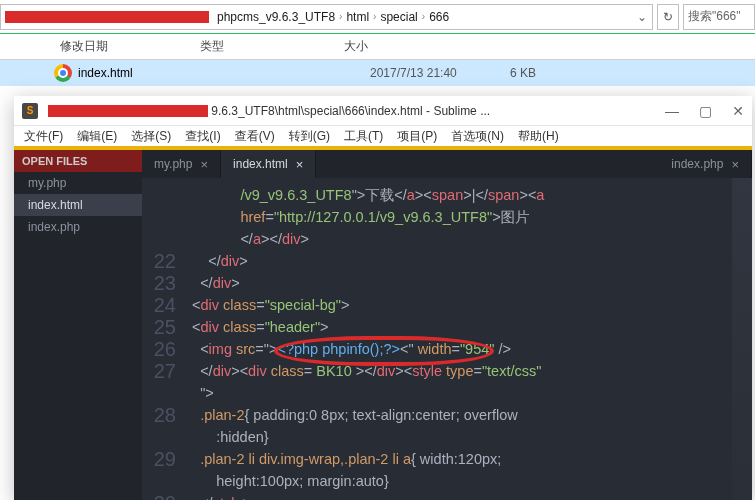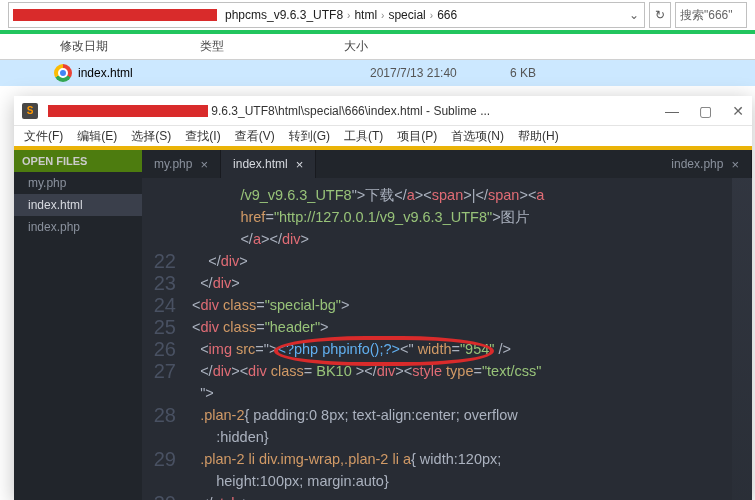--- a/index.html
+++ b/index.html
@@ -1,19 +1,19 @@
 <!DOCTYPE html>
 <html><head>
 <meta charset="utf-8">
 <style>
 * { margin:0; padding:0; box-sizing:border-box; font-family:"Segoe UI","Microsoft YaHei",sans-serif; }
 body { background:#fff; font-size:12px; }
 
 
-.explorer-addr { display:flex; align-items:center; height:34px; border-bottom:4px solid #22c55e; padding:2px 8px; gap:4px; }
+.explorer-addr { display:flex; align-items:center; height:34px; border-bottom:1px solid #22c55e; padding:2px 0; gap:4px; }
 .addr-box { flex:1; display:flex; align-items:center; height:26px; border:1px solid #c0c0c0; background:#fff; }
 .addr-redact { height:12px; background:#d92b2b; margin:0 4px; flex-shrink:0; }
 .crumb { padding:0 4px; color:#202020; }
 .crumb-sep { color:#888; font-size:10px; }
 .addr-dropdown { width:20px; display:flex; align-items:center; justify-content:center; color:#666; }
 .refresh-btn { width:22px; height:26px; border:1px solid #c0c0c0; display:flex; align-items:center; justify-content:center; color:#555; }
 .search-box { width:72px; height:26px; border:1px solid #c0c0c0; padding:0 4px; display:flex; align-items:center; color:#666; }
 
 
 .explorer-cols { display:flex; height:26px; border-bottom:1px solid #d0d0d0; font-size:12px; color:#444; padding-left:54px; }
@@ -39,21 +39,21 @@
 .title-icon { width:16px; height:16px; background:#474747; border-radius:2px; margin-right:8px; display:flex; align-items:center; justify-content:center; color:#ff9800; font-size:10px; font-weight:bold; }
 .title-text { flex:1; white-space:nowrap; overflow:hidden; }
 .title-redact { display:inline-block; width:160px; height:12px; background:#d92b2b; vertical-align:middle; margin-left:2px; }
 .win-btns { display:flex; gap:20px; color:#666; font-size:14px; }
 
 .menubar { height:24px; background:#fff; display:flex; align-items:center; padding:0 4px; color:#333; gap:2px; border-bottom:4px solid #eab308; }
 .menu-item { padding:2px 6px; }
 
 .editor-area { display:flex; height:calc(100% - 54px); }
 .sidebar { width:128px; background:#21252b; color:#aab2bf; font-size:12px; }
-.sidebar-hdr { background:#4d7c0f; padding:5px 8px; font-size:11px; font-weight:bold; color:#ccc; }
+.sidebar-hdr { background:#7f1d1d; padding:5px 8px; font-size:11px; font-weight:bold; color:#ccc; }
 .sidebar-item { padding:4px 14px; color:#8a919d; }
 .sidebar-item.active { background:#3a3f4b; color:#d7dae0; }
 
 .editor-main { flex:1; display:flex; flex-direction:column; font-family:Consolas,monospace; }
 .tabs { display:flex; background:#21252b; height:28px; align-items:stretch; }
 .tab { display:flex; align-items:center; padding:0 12px; color:#8a919d; font-size:12px; gap:8px; border-right:1px solid #181a1f; }
 .tab.active { background:#282c34; color:#d7dae0; }
 .tab-close { font-size:13px; }
 .tab-spacer { flex:1; }
 

